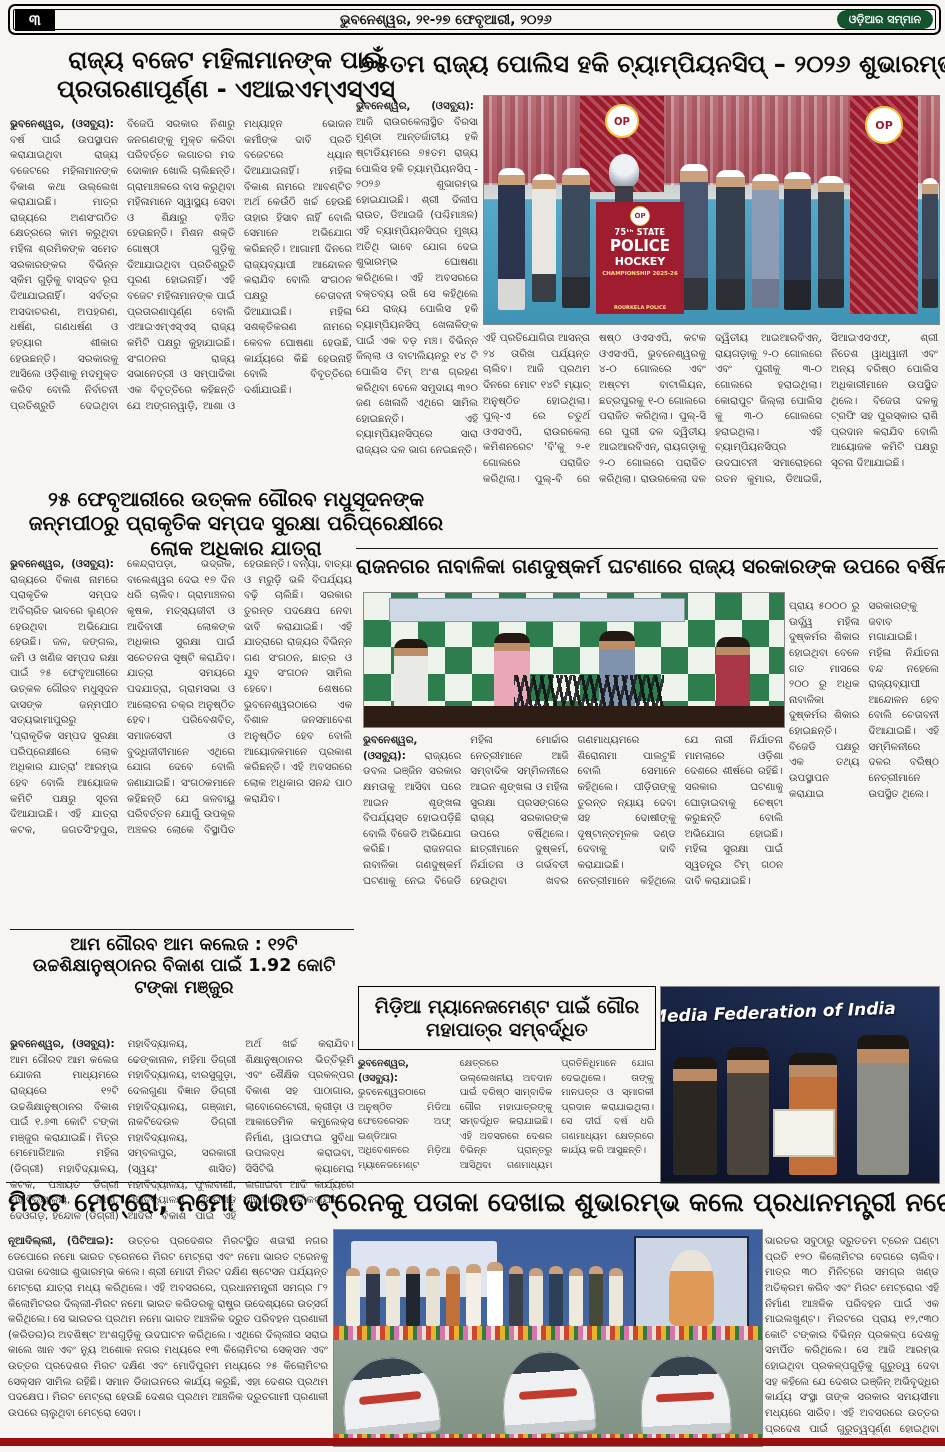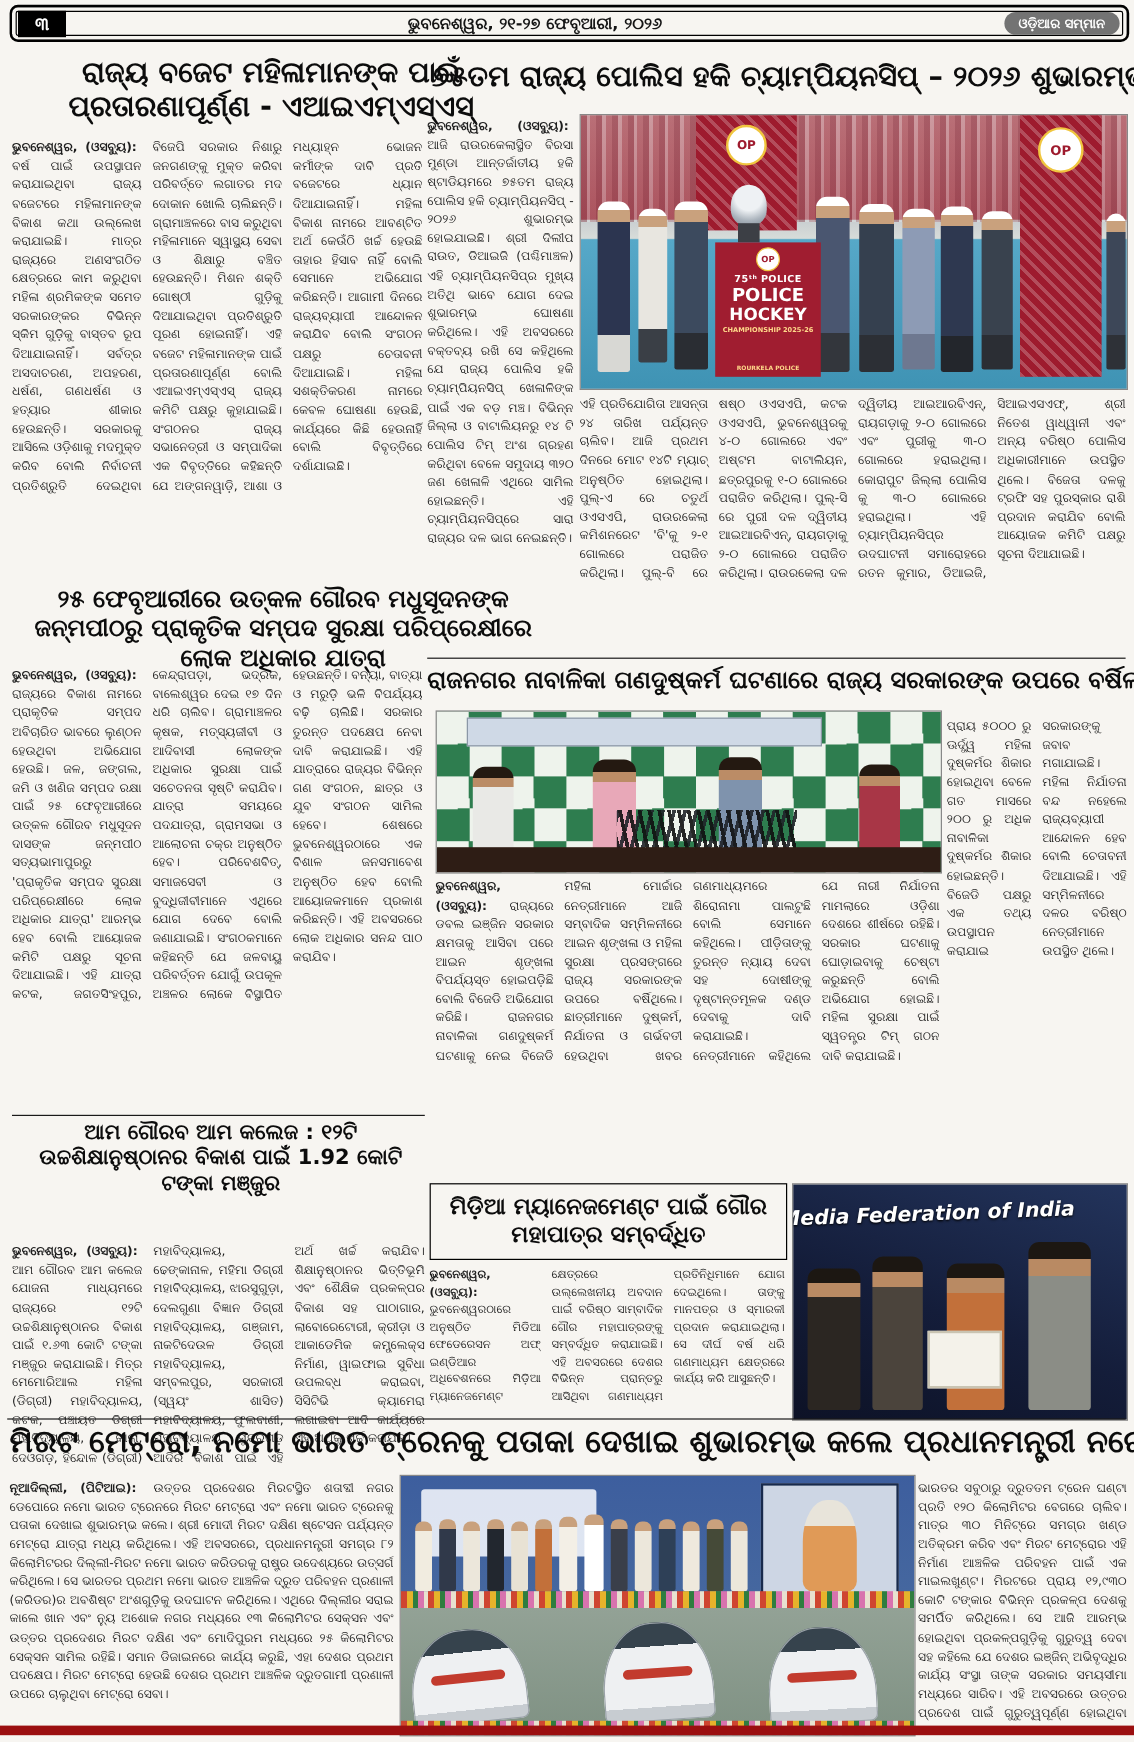--- a/index.html
+++ b/index.html
@@ -3,42 +3,42 @@
 <meta charset="utf-8">
 <style>
   html,body{margin:0;padding:0;}
   body{background:#e9e7e2;font-family:"DejaVu Sans",sans-serif;}
   .page{position:relative;width:945px;height:1452px;background:#f7f5f1;margin:0 auto;overflow:hidden;color:#151515;}
   .abs{position:absolute;}
   
   .mast{border:2px solid #000;border-radius:7px;box-shadow:inset 0 0 0 3px #f7f5f1, inset 0 0 0 4px #000;display:flex;align-items:center;}
   .pagebadge{background:#000;color:#fff;font-weight:bold;font-size:15px;width:40px;height:22px;display:flex;align-items:center;justify-content:center;margin-left:5px;}
   .mastdate{flex:1;text-align:center;font-weight:bold;font-size:13.5px;}
-  .brandbadge{background:#737373;color:#fff;font-weight:bold;font-size:11px;border-radius:10px;padding:3px 12px;margin-right:6px;white-space:nowrap;}
+  .brandbadge{background:#14532d;color:#fff;font-weight:bold;font-size:11px;border-radius:10px;padding:3px 12px;margin-right:6px;white-space:nowrap;}
   
   .hl{font-weight:bold;text-align:center;color:#0c0c0c;line-height:1.22;}
   .rule{background:#1a1a1a;}
   
   .bt{font-size:10.3px;line-height:1.52;text-align:justify;color:#1d1d1d;overflow:hidden;}
   .bt .dl{font-weight:bold;margin-right:4px;}
   .c2{column-count:2;column-gap:9px;}
   .c3{column-count:3;column-gap:9px;}
   .c4{column-count:4;column-gap:9px;}
   
   .photo{position:absolute;overflow:hidden;border:1px solid #888;}
   
   .ph-hockey{background:linear-gradient(180deg,#c2848b 0,#b05f6a 38%,#c9ced0 38.5%,#d7dcd9 45%,#56a8c8 45.5%,#3f93b4 100%);}
   .stands-tex{left:0;top:0;width:100%;height:39%;background:repeating-linear-gradient(90deg,rgba(120,20,35,.35) 0 5px,rgba(255,255,255,.18) 5px 8px,rgba(160,50,60,.25) 8px 13px);}
   .pillar{background:#9e1b2e;}
   .pillar .hatch{position:absolute;inset:0;background:repeating-linear-gradient(45deg,rgba(255,255,255,.22) 0 3px,transparent 3px 8px);}
   .crest{position:absolute;left:50%;transform:translateX(-50%);background:#fff;border:2px solid #f0c63f;border-radius:50%;color:#9e1b2e;font-weight:bold;display:flex;align-items:center;justify-content:center;}
   .pedestal{background:#a01d30;color:#fff;text-align:center;font-weight:bold;}
   .pedestal .l1{font-size:8px;letter-spacing:.3px;margin-top:26px;}
   .pedestal .l2{font-size:15px;}
-  .pedestal .l3{font-size:14px;}
+  .pedestal .l3{font-size:11px;}
   .pedestal .sub{font-size:5.5px;color:#ffd98a;margin-top:2px;}
   .pedestal .org{font-size:5px;color:#ffd98a;position:absolute;bottom:4px;left:0;right:0;}
   .trophy-cup{position:absolute;background:radial-gradient(circle at 50% 30%,#eef1f4 0 40%,#aab3bc 70%,#7d8791 100%);border-radius:50% 50% 40% 40%;}
   .trophy-base{position:absolute;background:#3c3f45;}
   .hp{position:absolute;border-radius:9px 9px 2px 2px;background:linear-gradient(180deg,#ffffff 0 5%,#c9a17d 5% 12%,var(--c) 12% 78%,var(--p) 78% 100%);}
   
   .ph-press{background:repeating-conic-gradient(#2e7d4f 0% 25%,#eef3ec 0% 50%);background-size:54px 54px;}
   .press-screen{position:absolute;left:6%;top:4%;width:70%;height:16%;background:#cfd9e6;border:1px solid #8b97a6;}
   .press-table{position:absolute;left:0;bottom:0;width:100%;height:16%;background:#2e1d15;}
   .pp{position:absolute;border-radius:10px 10px 3px 3px;background:linear-gradient(180deg,#241911 0 12%,#bb8c66 12% 22%,var(--c) 22% 100%);}
@@ -102,21 +102,21 @@
     <div class="hp" style="--c:#35404f;--p:#2c2f35;left:232px;bottom:14px;width:29px;height:140px;"></div>
     <div class="hp" style="--c:#8d9bb5;--p:#6e7890;left:268px;bottom:16px;width:27px;height:134px;"></div>
     <div class="hp" style="--c:#2e3850;--p:#23262c;left:300px;bottom:14px;width:27px;height:138px;"></div>
     <div class="hp" style="--c:#39424e;--p:#2b2e34;left:334px;bottom:16px;width:26px;height:132px;"></div>
     <div class="hp" style="--c:#3d4758;--p:#2e3137;left:438px;bottom:16px;width:16px;height:130px;"></div>
 
     <div class="trophy-cup" style="left:125px;top:58px;width:30px;height:34px;"></div>
     <div class="trophy-base" style="left:131px;top:90px;width:18px;height:16px;"></div>
     <div class="abs pedestal" style="left:112px;top:106px;width:88px;height:112px;">
       <div class="crest" style="top:4px;width:18px;height:18px;font-size:7px;border-width:1px;">OP</div>
-      <div class="l1">75ᵗʰ POLICE</div>
+      <div class="l1">75ᵗʰ STATE</div>
       <div class="l2">POLICE</div>
       <div class="l3">HOCKEY</div>
       <div class="sub">CHAMPIONSHIP 2025-26</div>
       <div class="org">ROURKELA POLICE</div>
     </div>
   </div>
 
   <div class="abs bt c4" style="left:483px;top:330px;width:455px;height:204px;">
     <span>ଏହି ପ୍ରତିଯୋଗିତା ଆସନ୍ତା ୨୪ ତାରିଖ ପର୍ଯ୍ୟନ୍ତ ଚାଲିବ। ଆଜି ପ୍ରଥମ ଦିନରେ ମୋଟ ୧୪ଟି ମ୍ୟାଚ୍ ଅନୁଷ୍ଠିତ ହୋଇଥିଲା। ପୁଲ୍-ଏ ରେ ଚତୁର୍ଥ ଓଏସଏପି, ରାଉରକେଲା କମିଶନରେଟ 'ବି'କୁ ୨-୧ ଗୋଲରେ ପରାଜିତ କରିଥିଲା। ପୁଲ୍-ବି ରେ ଷଷ୍ଠ ଓଏସଏପି, କଟକ ଓଏସଏପି, ଭୁବନେଶ୍ୱରକୁ ୪-୦ ଗୋଲରେ ଏବଂ ଅଷ୍ଟମ ବାଟାଲିୟନ, ଛତ୍ରପୁରକୁ ୧-୦ ଗୋଲରେ ପରାଜିତ କରିଥିଲା। ପୁଲ୍-ସି ରେ ପୁରୀ ଦଳ ଦ୍ୱିତୀୟ ଆଇଆରବିଏନ୍, ରାୟଗଡ଼ାକୁ ୨-୦ ଗୋଲରେ ପରାଜିତ କରିଥିଲା। ରାଉରକେଲା ଦଳ ଦ୍ୱିତୀୟ ଆଇଆରବିଏନ୍, ରାୟଗଡ଼ାକୁ ୨-୦ ଗୋଲରେ ଏବଂ ପୁରୀକୁ ୩-୦ ଗୋଲରେ ହରାଇଥିଲା। କୋରାପୁଟ ଜିଲ୍ଲା ପୋଲିସ କୁ ୩-୦ ଗୋଲରେ ହରାଇଥିଲା। ଏହି ଚ୍ୟାମ୍ପିୟନସିପ୍ର ଉଦଘାଟନୀ ସମାରୋହରେ ରତନ କୁମାର, ଡିଆଇଜି, ସିଆଇଏସଏଫ୍, ଶ୍ରୀ ନିତେଶ ୱାଧ୍ୱାନୀ ଏବଂ ଅନ୍ୟ ବରିଷ୍ଠ ପୋଲିସ ଅଧିକାରୀମାନେ ଉପସ୍ଥିତ ଥିଲେ। ବିଜେତା ଦଳକୁ ଟ୍ରଫି ସହ ପୁରସ୍କାର ରାଶି ପ୍ରଦାନ କରାଯିବ ବୋଲି ଆୟୋଜକ କମିଟି ପକ୍ଷରୁ ସୂଚନା ଦିଆଯାଇଛି।</span>
   </div>

